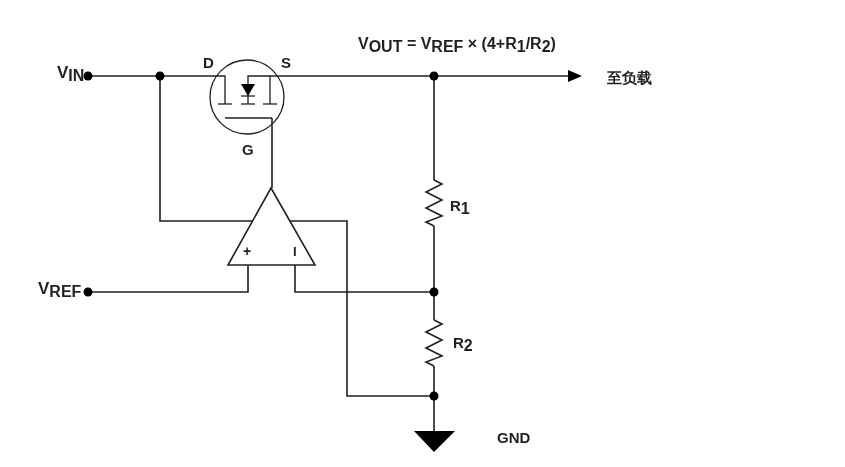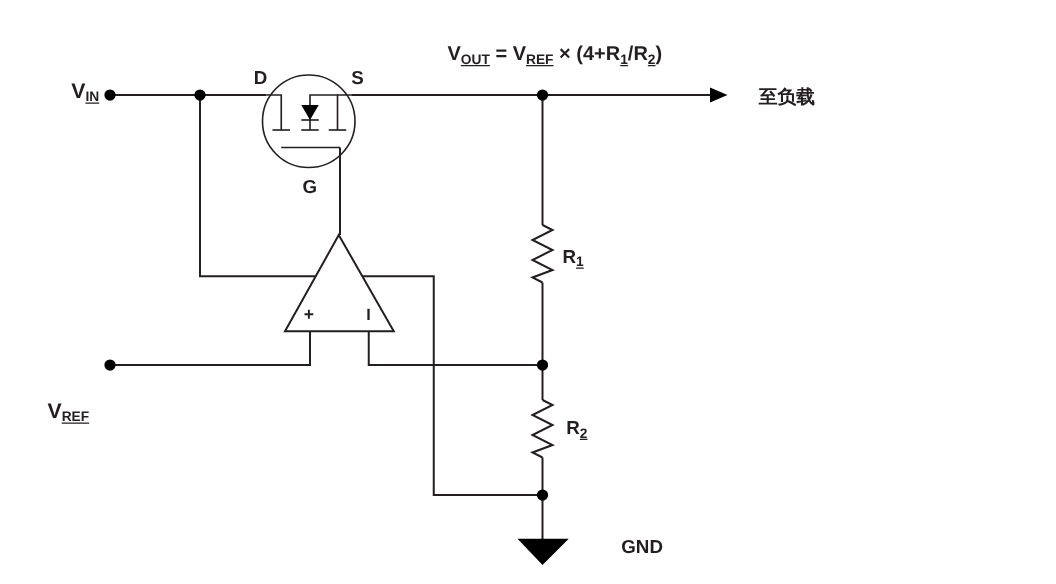--- a/index.html
+++ b/index.html
@@ -3,21 +3,21 @@
 <meta charset="utf-8">
 <style>
   html, body { margin: 0; padding: 0; background: #ffffff; }
   body { width: 845px; height: 467px; position: relative; overflow: hidden;
          font-family: "Liberation Sans", sans-serif; }
   svg { position: absolute; left: 0; top: 0; }
   .wire { stroke: #231f20; stroke-width: 1.6; fill: none; }
   .thin { stroke: #231f20; stroke-width: 1.3; fill: none; }
   .dot { fill: #000; }
   .lbl { position: absolute; font-weight: bold; color: #231f20; font-size: 15px; line-height: 1; white-space: nowrap; }
-  .lbl sub { font-size: 11px; vertical-align: -3px; text-decoration: underline; }
+  .lbl sub { font-size: 16px; vertical-align: -3px; }
   .big { font-size: 17px; }
 </style>
 </head>
 <body>
 
 <svg width="845" height="467" viewBox="0 0 845 467">
 
   <line class="wire" x1="88" y1="76" x2="213" y2="76"></line>
 
   <line class="wire" x1="281" y1="76" x2="570" y2="76"></line>
@@ -63,21 +63,21 @@
   <circle class="dot" cx="160" cy="76" r="4.5"></circle>
   <circle class="dot" cx="434" cy="76" r="4.5"></circle>
   <circle class="dot" cx="88" cy="292" r="4.5"></circle>
   <circle class="dot" cx="434" cy="292" r="4.5"></circle>
   <circle class="dot" cx="434" cy="396" r="4.5"></circle>
 </svg>
 
 <div class="lbl big" style="left:46px; top:64px;margin-left:11px;">
   <span>V</span><sub>IN</sub>
 </div>
-<div class="lbl big" style="left:38px; top:280px;margin-top:40px;">
+<div class="lbl big" style="left:38px; top:280px;">
   <span>V</span><sub>REF</sub>
 </div>
 <div class="lbl" style="left:203px; top:55px;">D</div>
 <div class="lbl" style="left:281px; top:55px;">S</div>
 <div class="lbl" style="left:242px; top:142px;">G</div>
 <div class="lbl" style="left:243px; top:244px; font-size:14px;">+</div>
 <div class="lbl" style="left:293px; top:245px; font-size:13px;">I</div>
 <div class="lbl" style="left:450px; top:198px;">
   <span>R</span><sub>1</sub>
 </div>

